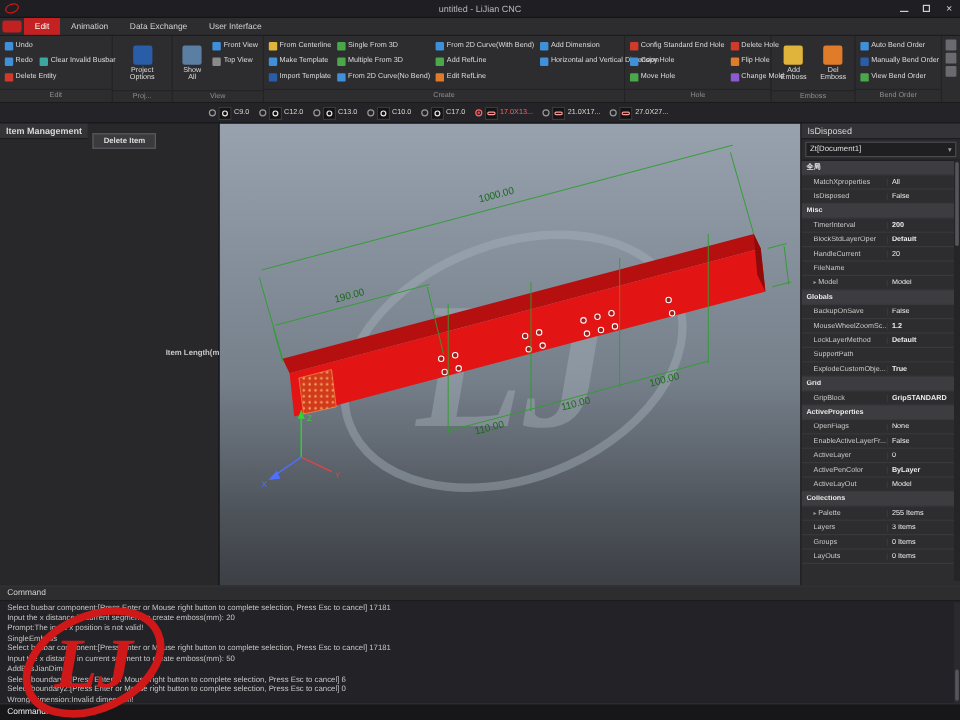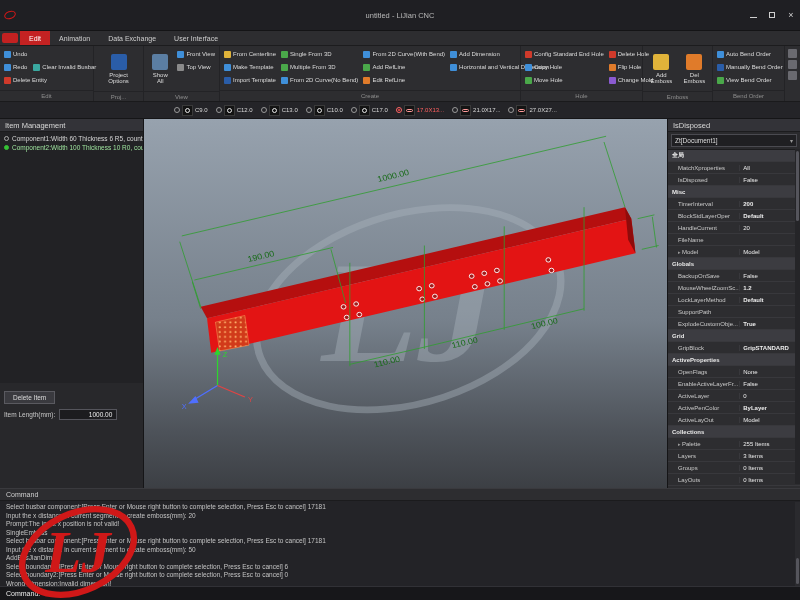--- a/index.html
+++ b/index.html
@@ -1,20 +1,20 @@
 <!DOCTYPE html>
 <html><head>
 <meta charset="utf-8">
 <style>
   * { margin:0; padding:0; box-sizing:border-box; }
   html,body { width:800px; height:600px; background:#1a1a1c; font-family:"Liberation Sans", sans-serif; }
   .app { position:relative; width:800px; height:600px; display:flex; flex-direction:column; background:#2b2b2e; overflow:hidden; color:#ddd; }
 
   
-  .titlebar { height:31px; background:#1f1f23; display:flex; align-items:center; position:relative; flex:none; border-bottom:1px solid #141416;}
+  .titlebar { height:15px; background:#1f1f23; display:flex; align-items:center; position:relative; flex:none; border-bottom:1px solid #141416;}
   .tlogo { width:12px; height:8px; margin-left:4px; border:1.5px solid #d01818; border-radius:50%; transform:rotate(-20deg); }
   .ttitle { position:absolute; left:0; right:0; text-align:center; font-size:7.5px; color:#b8b8b8; }
   .wctrls { margin-left:auto; display:flex; align-items:center; gap:1px; z-index:1; }
   .wbtn { width:18px; height:13px; display:flex; align-items:center; justify-content:center; color:#cfcfcf; font-size:9px; }
   .min-glyph { width:7px; border-bottom:1px solid #cfcfcf; height:5px; }
   .max-glyph { width:6px; height:6px; border:1px solid #cfcfcf; }
 
   
   .menubar { height:15px; background:#2d2d30; display:flex; align-items:stretch; flex:none; border-bottom:1px solid #1c1c1e; }
   .appbtn { width:16px; margin:2px 2px; background:#c22121; border-radius:2px; }
@@ -48,21 +48,21 @@
   .hico { width:11px; height:11px; background:#141414; border:1px solid #3a3a3a; position:relative; flex:none; }
   .hico::after { content:""; position:absolute; inset:2px; border:1px solid #e8e8e8; border-radius:50%; }
   .hopt.slot .hico::after { inset:3px 1px; border-radius:3px; border-color:#ff9a9a; }
   .hlabel { font-size:6px; color:#d8d8d8; white-space:nowrap; }
   .hopt.sel .hlabel { color:#ff6060; }
 
   
   .main { flex:1; min-height:0; display:flex; }
 
   
-  .leftpanel { width:144px; flex:none; background:#28282b; border-right:1px solid #151517; display:flex; flex-direction:column; }
+  .leftpanel { width:183px; flex:none; background:#28282b; border-right:1px solid #151517; display:flex; flex-direction:row;font-weight:bold; }
   .panelhead { height:13px; background:#333338; color:#d8d8d8; font-size:7.5px; display:flex; align-items:center; padding:0 5px; border-bottom:1px solid #1c1c1e; flex:none; }
   .tree { flex:1; background:#222225; overflow:hidden; padding:2px 0; }
   .titem { display:flex; align-items:center; gap:3px; padding:1px 4px; font-size:6.5px; color:#d6d6d6; white-space:nowrap; }
   .dot { width:5px; height:5px; border-radius:50%; border:1px solid #aaa; flex:none; }
   .dot.green { background:#35c135; border-color:#35c135; }
   .titem.sel .tlabel { color:#9fe59f; }
   .delrow { padding:3px 4px; flex:none; }
   .btn { display:inline-block; background:#3a3a3f; border:1px solid #5a5a60; color:#ddd; font-size:6.5px; padding:2px 8px; }
   .lenrow { display:flex; align-items:center; gap:4px; padding:2px 4px 4px; font-size:6.5px; color:#c8c8c8; flex:none; }
   .lenfield { width:58px; background:#1c1c1f; border:1px solid #55555c; color:#eee; font-size:6.5px; padding:1px 4px; text-align:right; }

